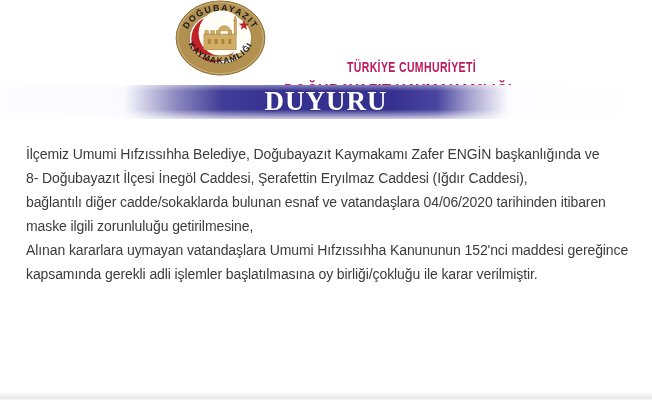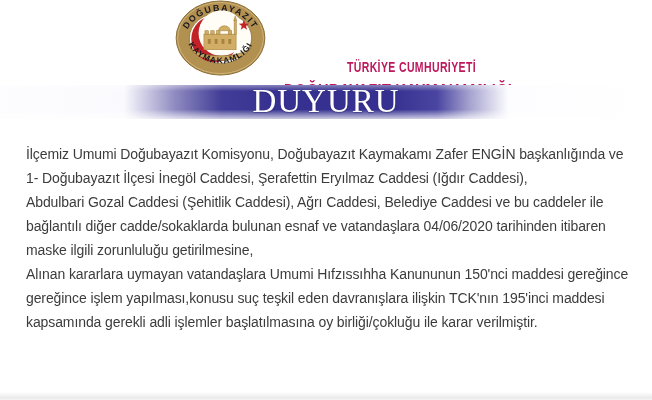--- a/index.html
+++ b/index.html
@@ -33,22 +33,22 @@
       #fdfdff 78%,#ffffff 100%);
   }
   .banner-sheen{
     position:absolute;inset:0;
     background:linear-gradient(180deg,
       rgba(255,255,255,.40) 0%,rgba(255,255,255,0) 18%,
       rgba(255,255,255,0) 72%,rgba(255,255,255,.75) 100%);
   }
   .banner-title{
     position:relative;display:block;width:100%;text-align:center;
-    font-family:"Liberation Serif",serif;font-weight:normal;
-    font-size:33px;line-height:33px;color:#ffffff;letter-spacing:1px;
+    font-family:"Liberation Serif",serif;font-weight:bold;
+    font-size:27px;line-height:33px;color:#ffffff;letter-spacing:1px;
     text-shadow:0 1px 1px rgba(30,28,90,.45);
   }
   
   .body-text{
     position:absolute;left:26px;top:142px;width:612px;
     color:#3c3c3c;font-size:14px;letter-spacing:-.1px;
   }
   .body-line{height:24px;line-height:24px;white-space:nowrap;}
   .bottom-shade{
     position:absolute;left:0;bottom:0;width:652px;height:8px;
@@ -103,24 +103,22 @@
     <div class="header-line1">TÜRKİYE CUMHURİYETİ</div>
     <div class="header-line2">DOĞUBAYAZIT KAYMAKAMLIĞI</div>
   </div>
 
   <div class="banner">
     <div class="banner-sheen"></div>
     <span class="banner-title">DUYURU</span>
   </div>
 
   <div class="body-text">
-    <div class="body-line">İlçemiz Umumi Doğubayazıt Komisyonu, Doğubayazıt Kaymakamı Zafer ENGİN başkanlığında ve</div>
-    <div class="body-line">1- Doğubayazıt İlçesi İnegöl Caddesi, Şerafettin Eryılmaz Caddesi (Iğdır Caddesi),</div>
-    <div class="body-line">Abdulbari Gozal Caddesi (Şehitlik Caddesi), Ağrı Caddesi, Belediye Caddesi ve bu caddeler ile</div>
+    <div class="body-line">İlçemiz Umumi Hıfzıssıhha Belediye, Doğubayazıt Kaymakamı Zafer ENGİN başkanlığında ve</div>
+    <div class="body-line">8- Doğubayazıt İlçesi İnegöl Caddesi, Şerafettin Eryılmaz Caddesi (Iğdır Caddesi),</div>
     <div class="body-line">bağlantılı diğer cadde/sokaklarda bulunan esnaf ve vatandaşlara 04/06/2020 tarihinden itibaren</div>
     <div class="body-line">maske ilgili zorunluluğu getirilmesine,</div>
-    <div class="body-line">Alınan kararlara uymayan vatandaşlara Umumi Hıfzıssıhha Kanununun 150'nci maddesi gereğince</div>
-    <div class="body-line">gereğince işlem yapılması,konusu suç teşkil eden davranışlara ilişkin TCK'nın 195'inci maddesi</div>
+    <div class="body-line">Alınan kararlara uymayan vatandaşlara Umumi Hıfzıssıhha Kanununun 152'nci maddesi gereğince</div>
     <div class="body-line">kapsamında gerekli adli işlemler başlatılmasına oy birliği/çokluğu ile karar verilmiştir.</div>
   </div>
 
   <div class="bottom-shade"></div>
 </div>
 
 </body></html>

